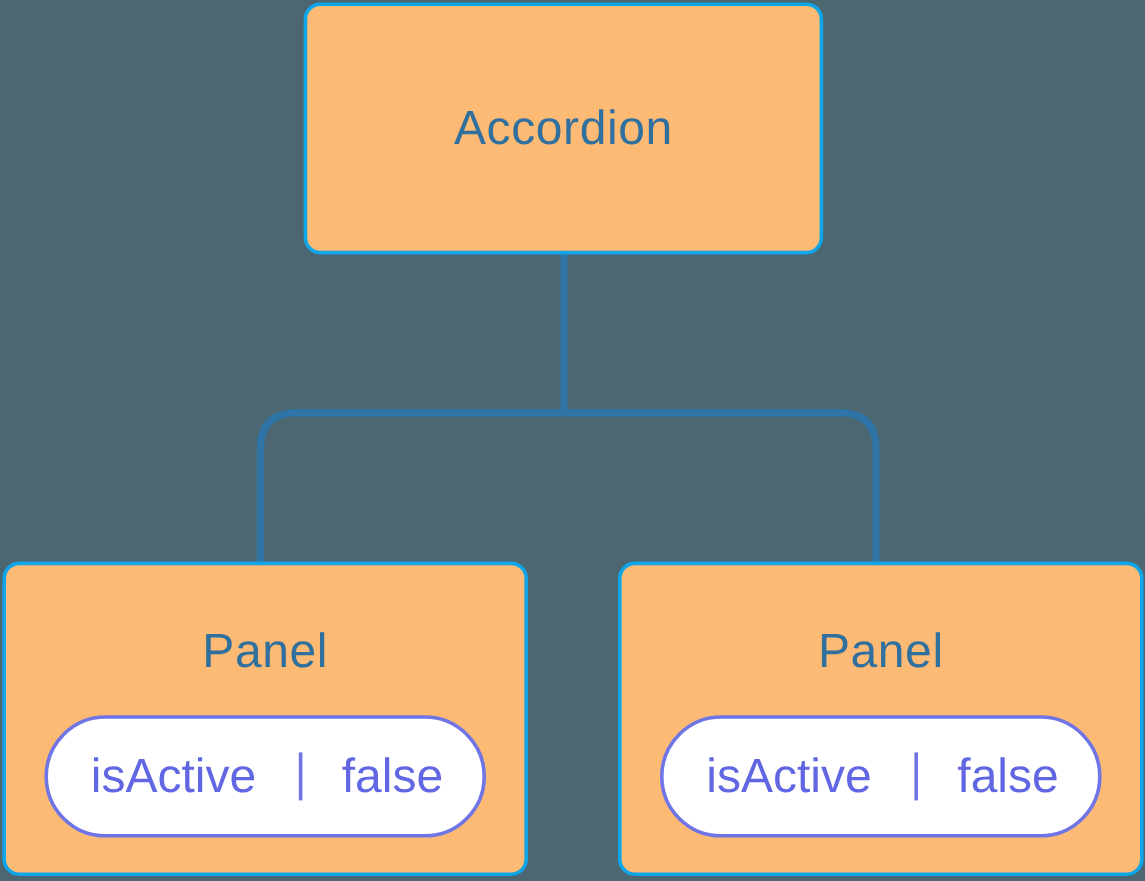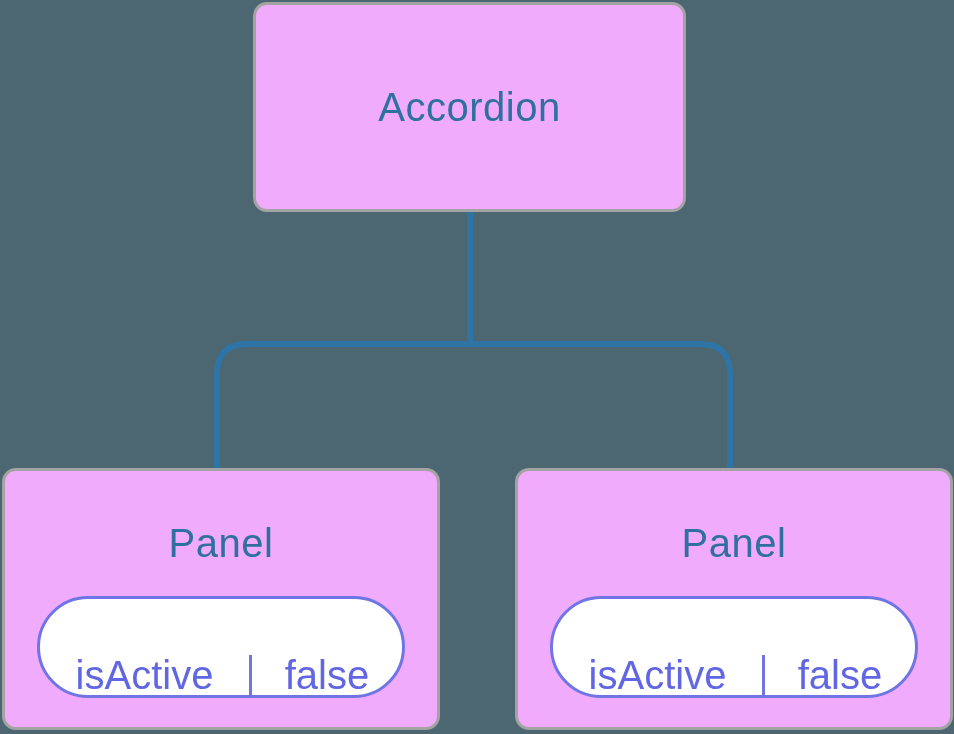--- a/index.html
+++ b/index.html
@@ -10,22 +10,22 @@
   .canvas {
     position: relative;
     width: 954px;
     height: 734px;
     background: #4c6772;
     font-family: "Liberation Sans", sans-serif;
     overflow: hidden;
   }
   .node {
     position: absolute;
-    background: #f0abfc;
-    border: 3px solid #a3a3a3;
+    background: #fdba74;
+    border: 3px solid #0ea5e9;
     border-radius: 14px;
     box-sizing: border-box;
   }
   .node-root {
     left: 253px;
     top: 2px;
     width: 433px;
     height: 210px;
     display: flex;
     align-items: center;
@@ -58,21 +58,21 @@
     pointer-events: none;
   }
   .prop-pill {
     margin-top: 33px;
     width: 368px;
     height: 102px;
     box-sizing: border-box;
     border: 3px solid #7075e6;
     border-radius: 52px;
     display: flex;
-    align-items: flex-end;
+    align-items: center;
     overflow: hidden;
     background: #ffffff;
   }
   .prop-cell {
     display: flex;
     align-items: center;
     justify-content: center;
     color: #6166e3;
     font-size: 40px;
     line-height: 1;

